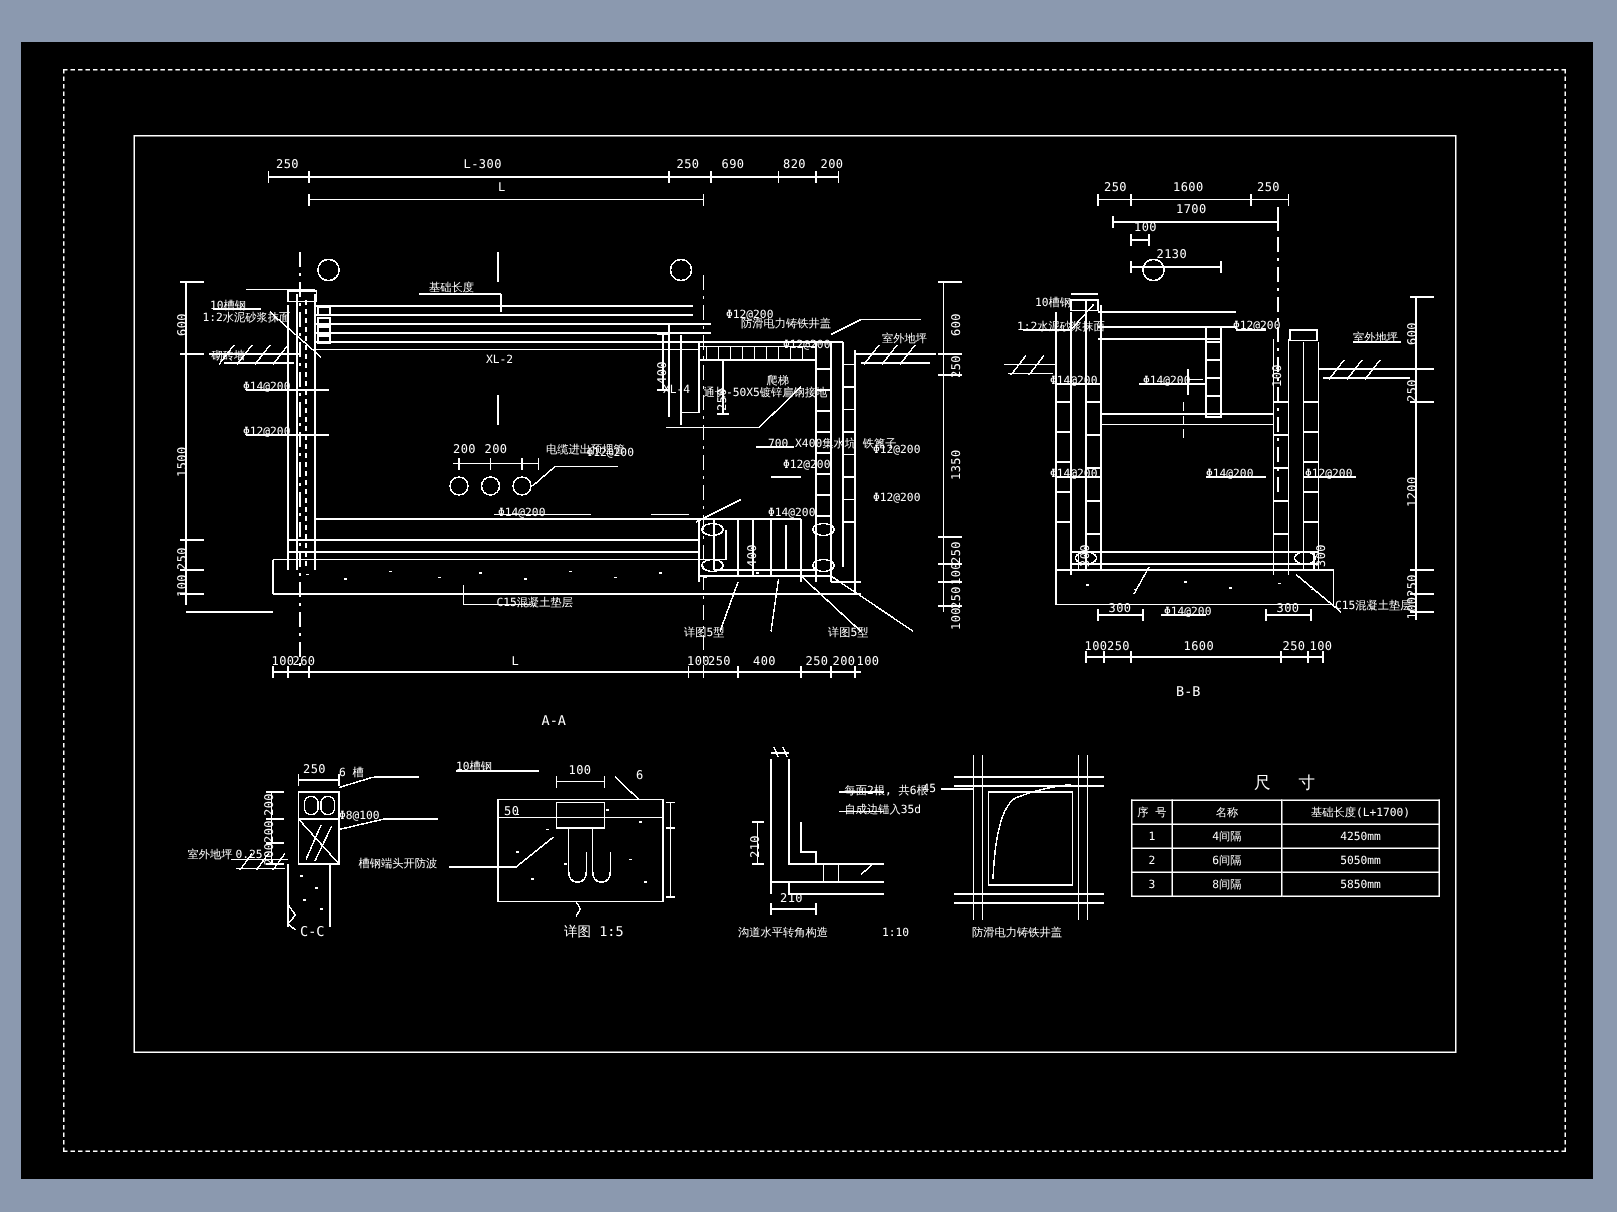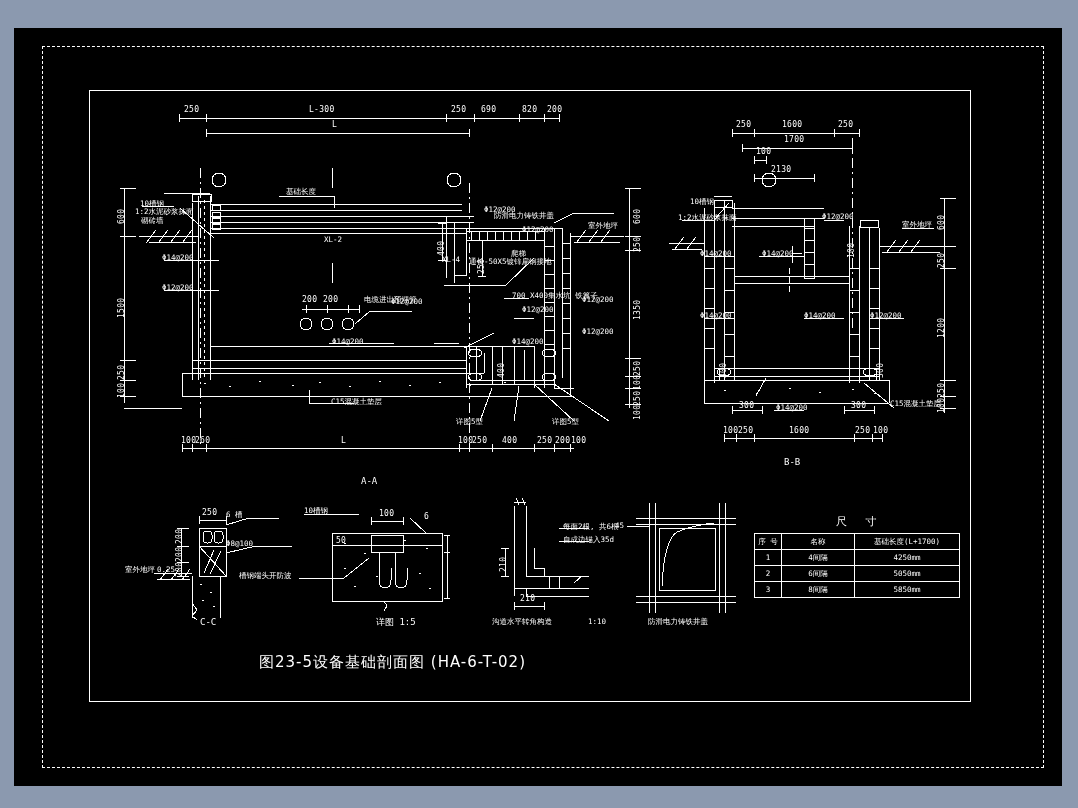--- a/index.html
+++ b/index.html
@@ -568,21 +568,21 @@
     <span class="t dimv" style="left:620px;top:224px">250</span>
     <span class="t dimv" style="left:620px;top:292px">1350</span>
     <span class="t dimv" style="left:620px;top:348px">250</span>
     <span class="t dimv" style="left:620px;top:362px">100</span>
     <span class="t dimv" style="left:620px;top:378px">250</span>
     <span class="t dimv" style="left:620px;top:392px">100</span>
 
     <span class="t note" style="left:126px;top:172px">10槽钢</span>
 
     <span class="t note" style="left:121px;top:180px">1:2水泥砂浆抹面</span>
-    <span class="t note" style="left:127px;top:189px">砌砖墙</span>
+    <span class="t note" style="left:127px;top:205px">砌砖墙</span>
     <span class="t note" style="left:272px;top:160px">基础长度</span>
     <span class="t note" style="left:574px;top:194px">室外地坪</span>
     <span class="t note" style="left:310px;top:208px">XL-2</span>
     <span class="t note" style="left:428px;top:228px">XL-4</span>
     <span class="t note" style="left:148px;top:226px">Φ14@200</span>
     <span class="t note" style="left:148px;top:256px">Φ12@200</span>
     <span class="t note" style="left:350px;top:268px">电缆进出预埋管</span>
     <span class="t note" style="left:480px;top:184px">防滑电力铸铁井盖</span>
     <span class="t note" style="left:497px;top:222px">爬梯</span>
     <span class="t note" style="left:455px;top:230px">通长-50X5镀锌扁钢接地</span>
@@ -705,16 +705,15 @@
           <td>5050mm</td>
         </tr>
         <tr>
           <td>3</td>
           <td>8间隔</td>
           <td>5850mm</td>
         </tr>
       </tbody>
     </table>
 
-    <span class="title" style="position:absolute;left:245px;top:625px">图23-5设备基础剖面图 (HA-6-T-02)</span>
 
   </div>
 </div>
 
 </body></html>

